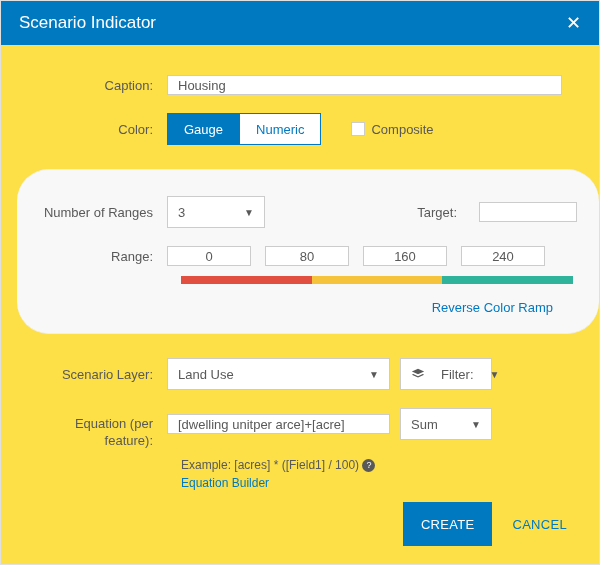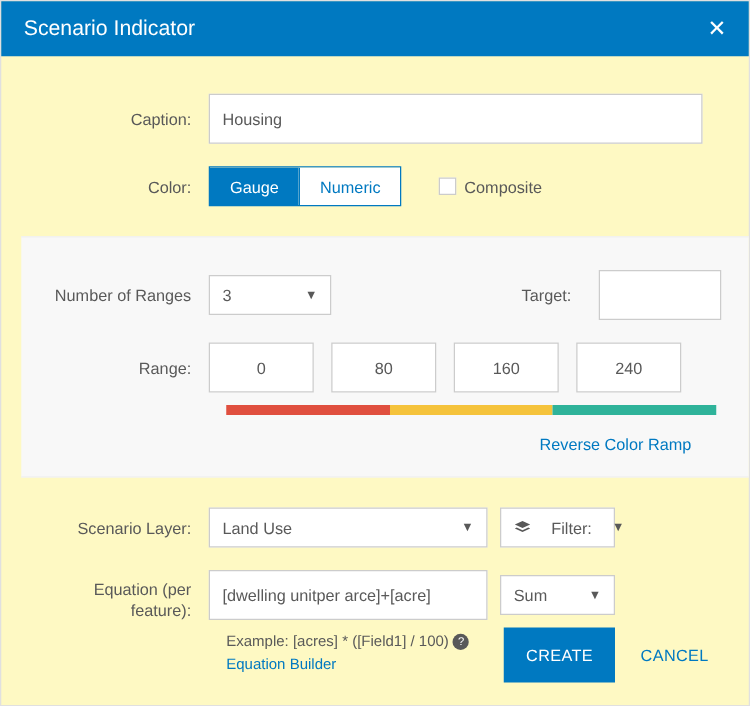--- a/index.html
+++ b/index.html
@@ -5,21 +5,21 @@
   * { box-sizing: border-box; margin: 0; padding: 0; }
   body {
     font-family: "Avenir Next", "Helvetica Neue", Arial, sans-serif;
     font-size: 13px;
     color: #595959;
     background: #fff;
   }
   .dialog {
     width: 600px;
     height: 565px;
-    background: #fef9c3;
+    background: #fde047;
     border: 1px solid #e0e0e0;
     position: relative;
   }
   .header {
     background: #0079c1;
     color: #fff;
     padding: 12px 18px;
     font-size: 17px;
     font-weight: 400;
     display: flex;
@@ -40,21 +40,21 @@
     color: #595959;
     white-space: nowrap;
   }
   .label-col.eq {
     padding-top: 8px;
   }
   .field-col { flex: 1; display: flex; align-items: center; gap: 10px; }
   .tin {
     border: 1px solid #cccccc;
     background: #fff;
-    height: 40px;
+    height: 20px;
     padding: 0 10px;
     font-size: 13px;
     color: #595959;
     outline: none;
   }
   .caption-input { width: 395px; }
   .seg {
     display: inline-flex;
     border: 1px solid #0079c1;
     overflow: hidden;
@@ -84,20 +84,21 @@
     width: 14px; height: 14px;
     border: 1px solid #cccccc;
     background: #fff;
   }
   .graybox {
     background: #f8f8f8;
     border-top: 1px solid #efefef;
     border-bottom: 1px solid #efefef;
     margin: 0 -22px 24px -22px;
     padding: 26px 22px 18px 22px;
+    border-radius: 32px;
   }
   .select {
     border: 1px solid #cccccc;
     background: #fff;
     height: 32px;
     padding: 0 10px;
     display: inline-flex;
     align-items: center;
     justify-content: space-between;
     cursor: pointer;

